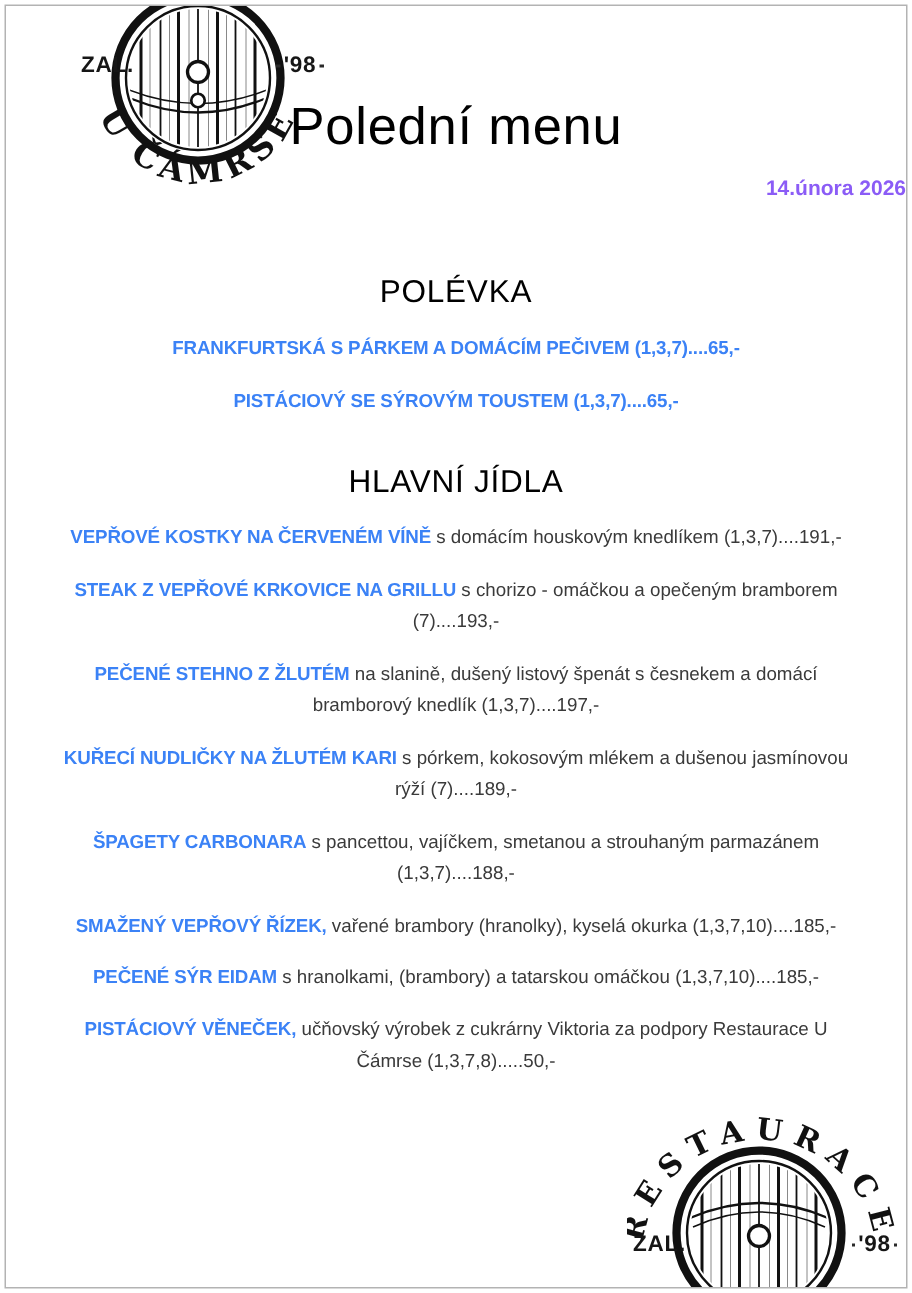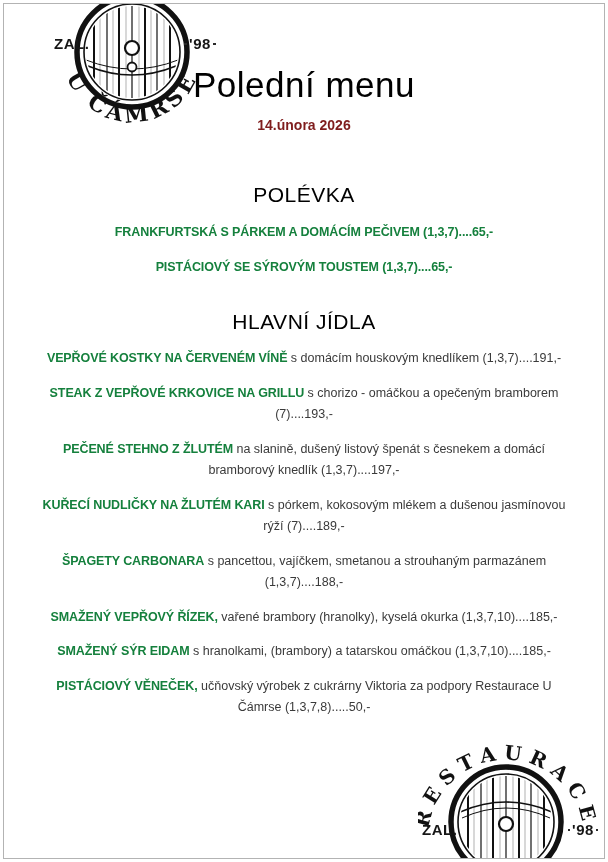--- a/index.html
+++ b/index.html
@@ -14,30 +14,30 @@
   .logo-bottom svg{overflow:hidden;}
   .arc-text{font-family:"DejaVu Serif",serif;font-weight:bold;fill:#111;}
   .arc-top-text{font-size:22px;letter-spacing:4px;}
   .arc-bottom-text{font-size:20px;letter-spacing:7px;}
   .est{position:absolute;display:flex;flex-direction:row;align-items:center;gap:2px;
        font-family:"Liberation Sans",sans-serif;font-weight:600;font-size:15px;color:#161616;letter-spacing:.5px;line-height:1;}
   .est .rule{display:block;width:100%;height:0;border-top:2px solid #2a2a2a;}
 
   
   .title{margin:58px 0 0;text-align:center;font-size:35px;line-height:46px;font-weight:400;color:#000;letter-spacing:.5px;}
-  .date{margin:8px 0 0;text-align:center;font-size:14px;line-height:18px;font-weight:700;color:#7f1d1d;}
+  .date{margin:8px 0 0;text-align:right;font-size:14px;line-height:18px;font-weight:700;color:#8b5cf6;}
 
   
   .col{width:540px;margin:0 auto;text-align:center;}
   .section-heading{margin:0;font-size:21px;line-height:28px;font-weight:400;color:#000;letter-spacing:.5px;}
   .h-soup{margin-top:47px;}
   .h-main{margin-top:30px;}
   .dish{margin:13px 0 0;font-size:12.5px;line-height:21.5px;color:#3a3a3a;}
   .dish.first{margin-top:12px;}
-  .dish strong{color:#15803d;font-weight:700;letter-spacing:-0.1px;}
+  .dish strong{color:#3b82f6;font-weight:700;letter-spacing:-0.1px;}
   .soup{color:#000;font-weight:700;}
 </style>
 </head>
 <body>
 
 <div class="page">
 
   <div class="logo logo-top">
     <svg viewBox="0 0 170 130" aria-hidden="true">
       <defs>
@@ -94,21 +94,21 @@
     <p class="dish soup"><strong>PISTÁCIOVÝ SE SÝROVÝM TOUSTEM (1,3,7)....65,-</strong></p>
 
     <h2 class="section-heading h-main">HLAVNÍ JÍDLA</h2>
 
     <p class="dish first"><strong>VEPŘOVÉ KOSTKY NA ČERVENÉM VÍNĚ</strong><span> s domácím houskovým knedlíkem (1,3,7)....191,-</span></p>
     <p class="dish"><strong>STEAK Z VEPŘOVÉ KRKOVICE NA GRILLU</strong><span> s chorizo - omáčkou a opečeným bramborem (7)....193,-</span></p>
     <p class="dish"><strong>PEČENÉ STEHNO Z ŽLUTÉM</strong><span> na slanině, dušený listový špenát s česnekem a domácí bramborový knedlík (1,3,7)....197,-</span></p>
     <p class="dish"><strong>KUŘECÍ NUDLIČKY NA ŽLUTÉM KARI</strong><span> s pórkem, kokosovým mlékem a dušenou jasmínovou rýží (7)....189,-</span></p>
     <p class="dish"><strong>ŠPAGETY CARBONARA</strong><span> s pancettou, vajíčkem, smetanou a strouhaným parmazánem (1,3,7)....188,-</span></p>
     <p class="dish"><strong>SMAŽENÝ VEPŘOVÝ ŘÍZEK,</strong><span> vařené brambory (hranolky), kyselá okurka (1,3,7,10)....185,-</span></p>
-    <p class="dish"><strong>SMAŽENÝ SÝR EIDAM</strong><span> s hranolkami, (brambory) a tatarskou omáčkou (1,3,7,10)....185,-</span></p>
+    <p class="dish"><strong>PEČENÉ SÝR EIDAM</strong><span> s hranolkami, (brambory) a tatarskou omáčkou (1,3,7,10)....185,-</span></p>
     <p class="dish"><strong>PISTÁCIOVÝ VĚNEČEK,</strong><span> učňovský výrobek z cukrárny Viktoria za podpory Restaurace U Čámrse (1,3,7,8).....50,-</span></p>
   </div>
 
   <div class="logo logo-bottom">
     <svg viewBox="0 0 184 132" aria-hidden="true">
       <defs>
         <clipPath id="clipB">
             <circle cx="88" cy="96" r="46"></circle>
           </clipPath>
       </defs>

